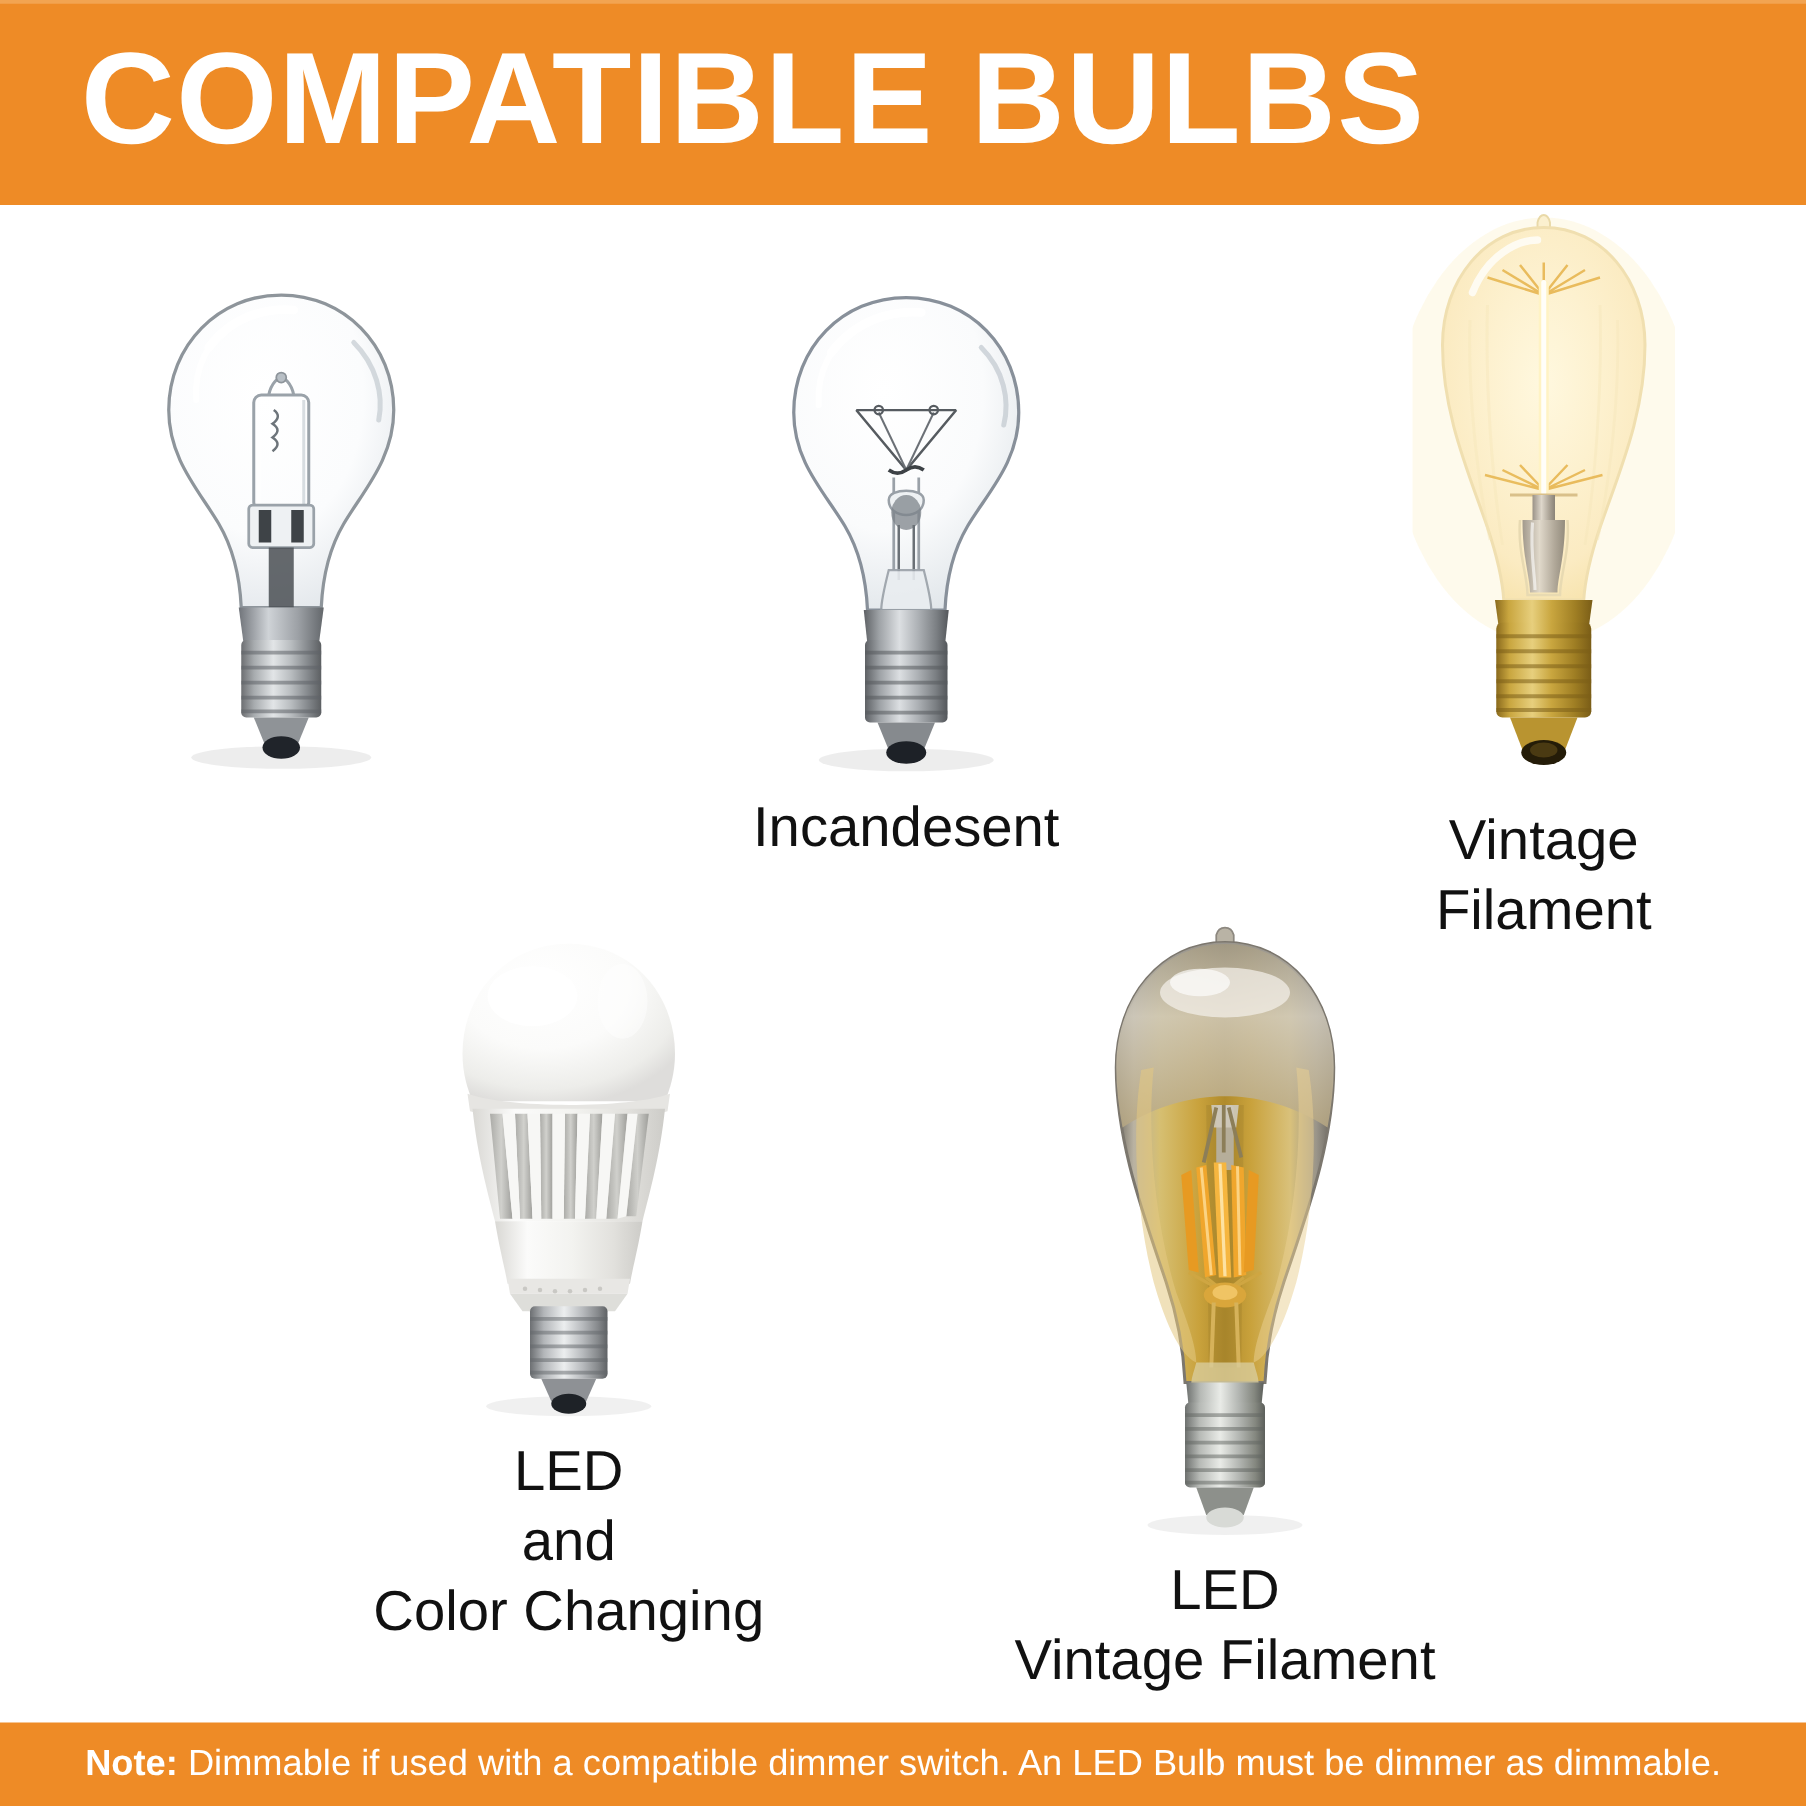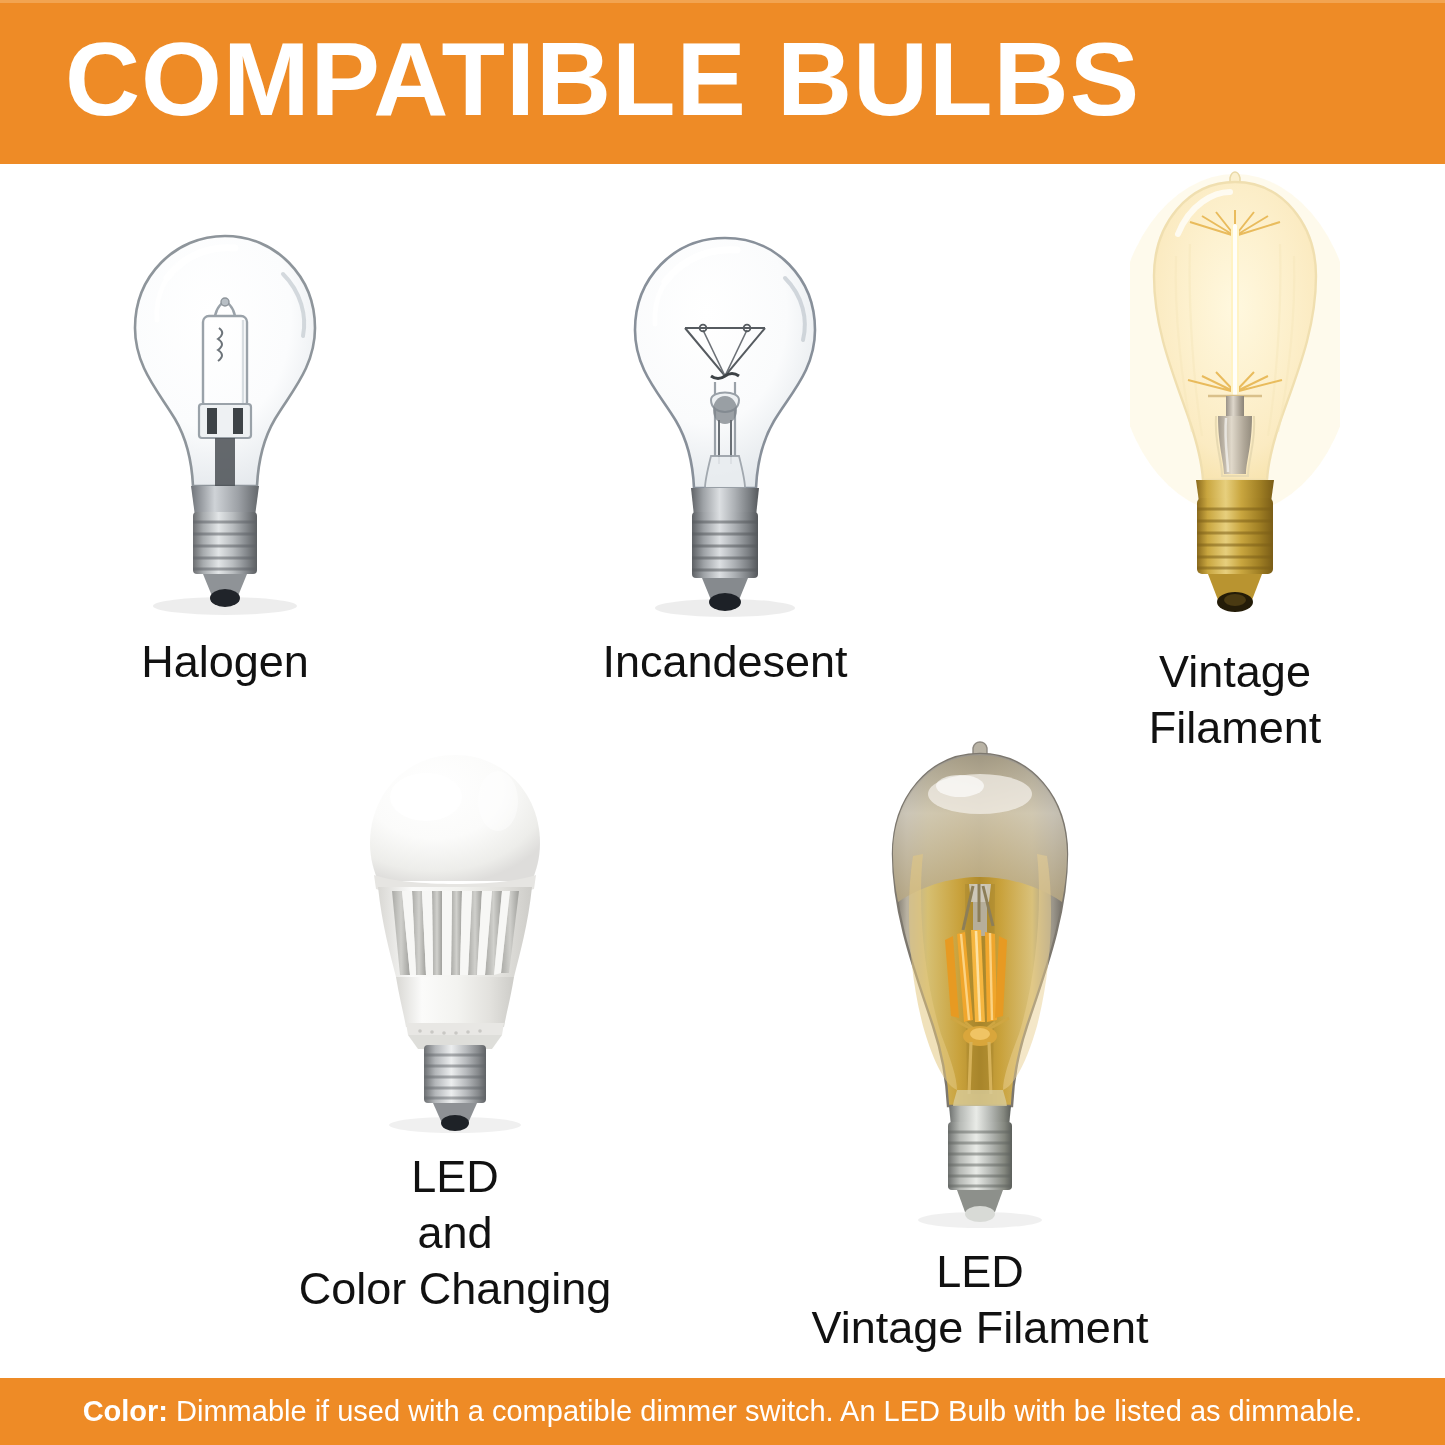--- a/index.html
+++ b/index.html
@@ -172,21 +172,20 @@
       <path d="M96 262 L 124 262 L 118 274 L 102 274 Z" fill="#7e8489"></path>
 
       <path d="M76 262 L 144 262 L 140 292 L 80 292 Z" fill="url(#halNeck)"></path>
       <g>
         <rect x="78" y="288" width="64" height="62" rx="4" fill="url(#halBase)"></rect>
         <path d="M78 298 H142 M78 310 H142 M78 322 H142 M78 334 H142 M78 345 H142" stroke="#5f6367" stroke-width="3" opacity="0.55" fill="none"></path>
       </g>
       <path d="M88 350 L 132 350 L 123 372 L 97 372 Z" fill="#8f9397"></path>
       <ellipse cx="110" cy="374" rx="15" ry="9" fill="#20242a"></ellipse>
     </svg>
-    <div class="bulb-label">Halogen</div>
   </div>
 
   <div class="bulb-cell" id="cell-vintage">
     <svg class="bulb-figure" width="210" height="470" viewBox="0 0 210 470">
       <defs>
         <radialGradient id="vintGlow" cx="50%" cy="42%" r="62%">
           <stop offset="0%" stop-color="#fff8df"></stop>
           <stop offset="45%" stop-color="#fdf1cf"></stop>
           <stop offset="80%" stop-color="#fbebc2"></stop>
           <stop offset="100%" stop-color="#f7e3ad"></stop>
@@ -514,14 +513,14 @@
       <path d="M92 456 L 138 456 L 130 478 L 100 478 Z" fill="#8d908b"></path>
       <ellipse cx="115" cy="480" rx="15" ry="8" fill="#d8dad6"></ellipse>
     </svg>
     <div class="bulb-label">LED
 Vintage Filament</div>
   </div>
 
 </div>
 
 <div id="footer-note-bar">
-  <div id="footer-note-text"><span id="footer-note-label">Color:</span><span id="footer-note-body"> Dimmable if used with a compatible dimmer switch.  An LED Bulb with be listed as dimmable.</span></div>
+  <div id="footer-note-text"><span id="footer-note-label">Note:</span><span id="footer-note-body"> Dimmable if used with a compatible dimmer switch.  An LED Bulb must be dimmer as dimmable.</span></div>
 </div>
 
 </body></html>

